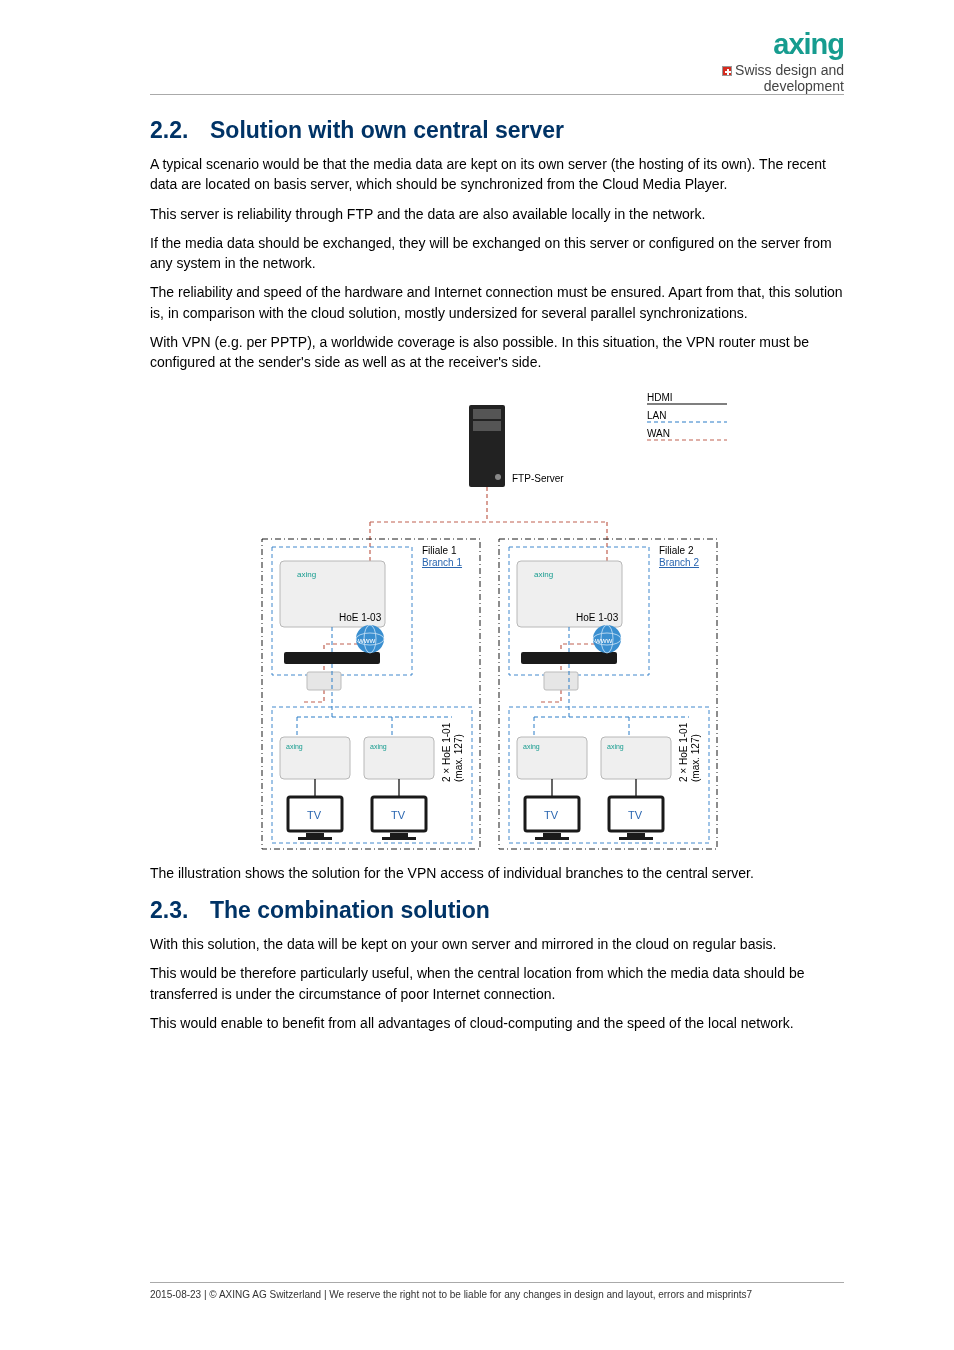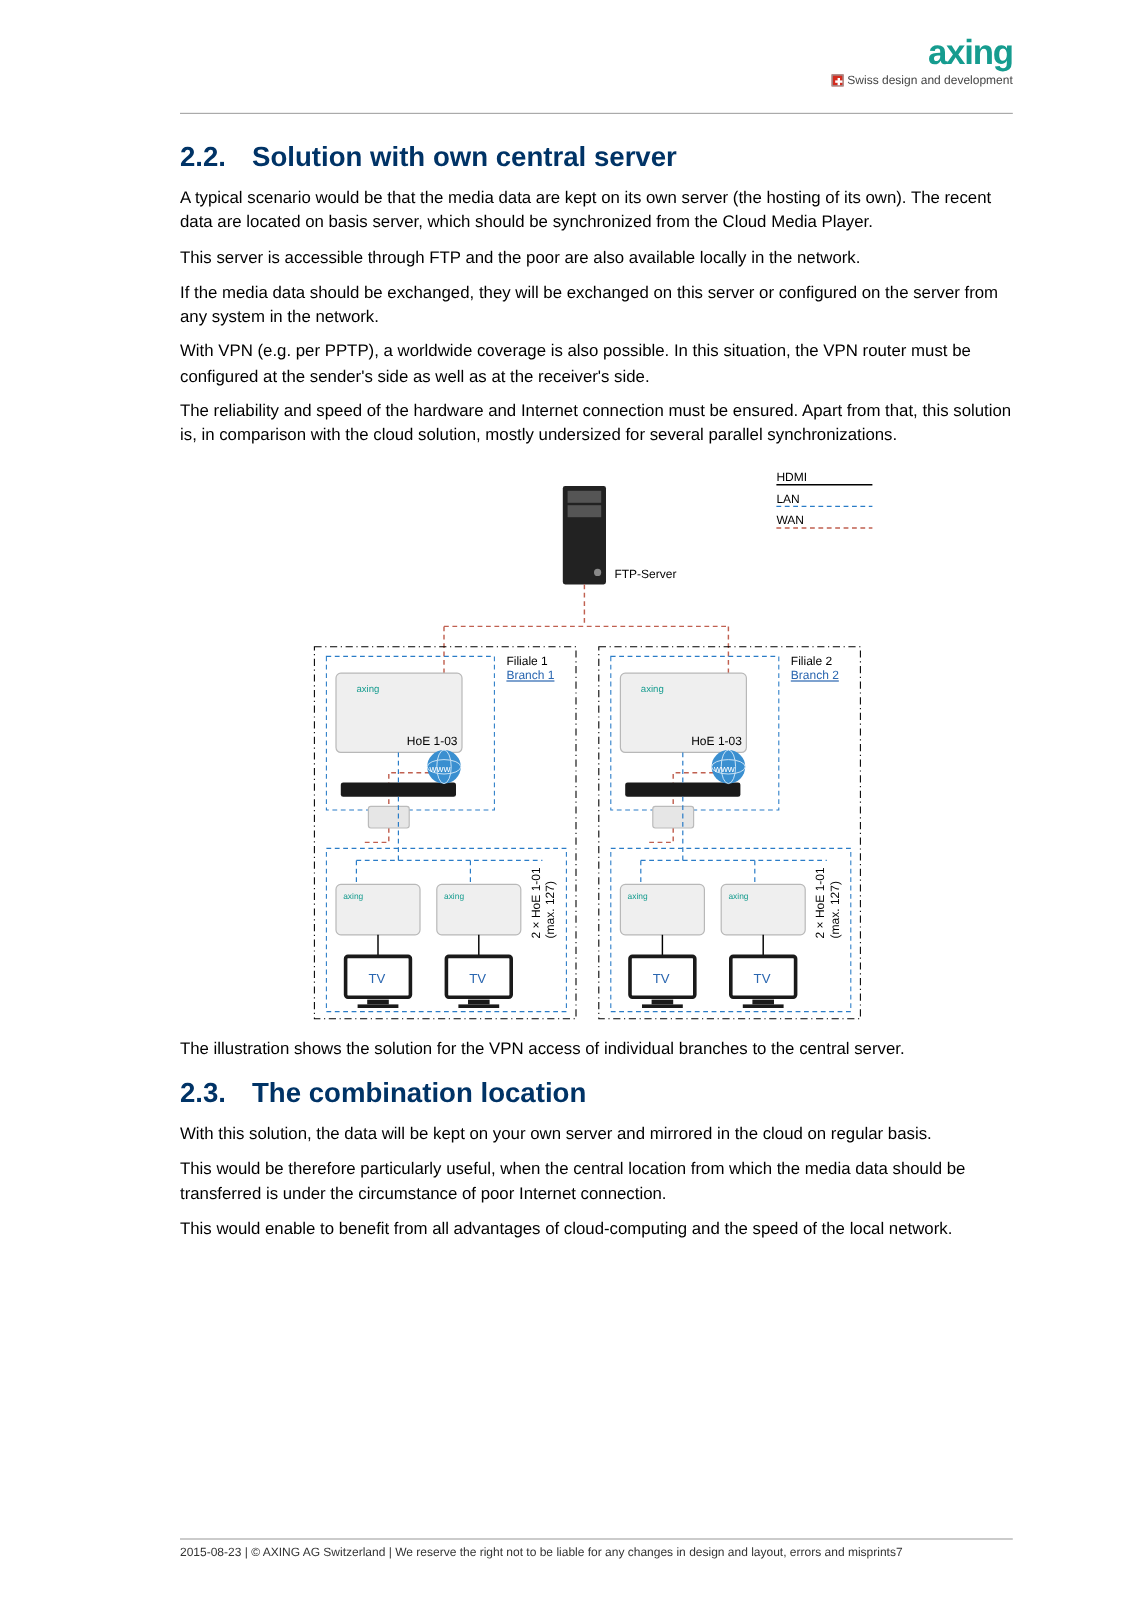--- a/index.html
+++ b/index.html
@@ -31,21 +31,21 @@
   .logo-word {
     font-family: Arial, sans-serif;
     font-weight: 900;
     font-size: 29px;
     color: #169c8f;
     letter-spacing: -1px;
     text-align: right;
     line-height: 1;
   }
   .logo-tag {
-    font-size: 10px;
+    font-size: 14px;
     color: #444;
     text-align: right;
     margin-top: 3px;
   }
   .swiss-flag {
     display:inline-block;
     width:10px; height:10px;
     background:#d52b1e;
     position:relative;
     vertical-align:middle;
@@ -102,24 +102,24 @@
       <div class="logo-tag">
         <span class="swiss-flag"></span><span>Swiss design and development</span>
       </div>
     </div>
   </div>
 
   <h2 class="section-heading">
     <span class="num">2.2.</span><span>Solution with own central server</span>
   </h2>
   <p class="para">A typical scenario would be that the media data are kept on its own server (the hosting of its own). The recent data are located on basis server, which should be synchronized from the Cloud Media Player.</p>
-  <p class="para">This server is accessible through FTP and the poor are also available locally in the network.</p>
+  <p class="para">This server is reliability through FTP and the data are also available locally in the network.</p>
   <p class="para">If the media data should be exchanged, they will be exchanged on this server or configured on the server from any system in the network.</p>
+  <p class="para">The reliability and speed of the hardware and Internet connection must be ensured. Apart from that, this solution is, in comparison with the cloud solution, mostly undersized for several parallel synchronizations.</p>
   <p class="para">With VPN (e.g. per PPTP), a worldwide coverage is also possible. In this situation, the VPN router must be configured at the sender's side as well as at the receiver's side.</p>
-  <p class="para">The reliability and speed of the hardware and Internet connection must be ensured. Apart from that, this solution is, in comparison with the cloud solution, mostly undersized for several parallel synchronizations.</p>
 
   <svg class="diagram" viewBox="0 0 490 470">
 
     <g font-family="Arial" font-size="10">
       <text x="395" y="14">HDMI</text>
       <line x1="395" y1="17" x2="475" y2="17" stroke="#000" stroke-width="1.2"></line>
       <text x="395" y="32">LAN</text>
       <line x1="395" y1="35" x2="475" y2="35" stroke="#2a7cc7" stroke-width="1.2" stroke-dasharray="4 3"></line>
       <text x="395" y="50">WAN</text>
       <line x1="395" y1="53" x2="475" y2="53" stroke="#c06050" stroke-width="1.2" stroke-dasharray="4 3"></line>
@@ -254,21 +254,21 @@
         <text x="139" y="432" font-family="Arial" font-size="11" fill="#2a66b0">TV</text>
         <rect x="138" y="446" width="18" height="4" fill="#1a1a1a"></rect>
         <rect x="130" y="450" width="34" height="3" fill="#1a1a1a"></rect>
       </g>
     </g>
   </svg>
 
   <p class="para">The illustration shows the solution for the VPN access of individual branches to the central server.</p>
 
   <h2 class="section-heading" style="margin-top:14px">
-    <span class="num">2.3.</span><span>The combination location</span>
+    <span class="num">2.3.</span><span>The combination solution</span>
   </h2>
   <p class="para">With this solution, the data will be kept on your own server and mirrored in the cloud on regular basis.</p>
   <p class="para">This would be therefore particularly useful, when the central location from which the media data should be transferred is under the circumstance of poor Internet connection.</p>
   <p class="para">This would enable to benefit from all advantages of cloud-computing and the speed of the local network.</p>
 
   <div class="footer">
     <span>2015-08-23 | © AXING AG Switzerland | We reserve the right not to be liable for any changes in design and layout, errors and misprints</span>
     <span>7</span>
   </div>
 </div>

